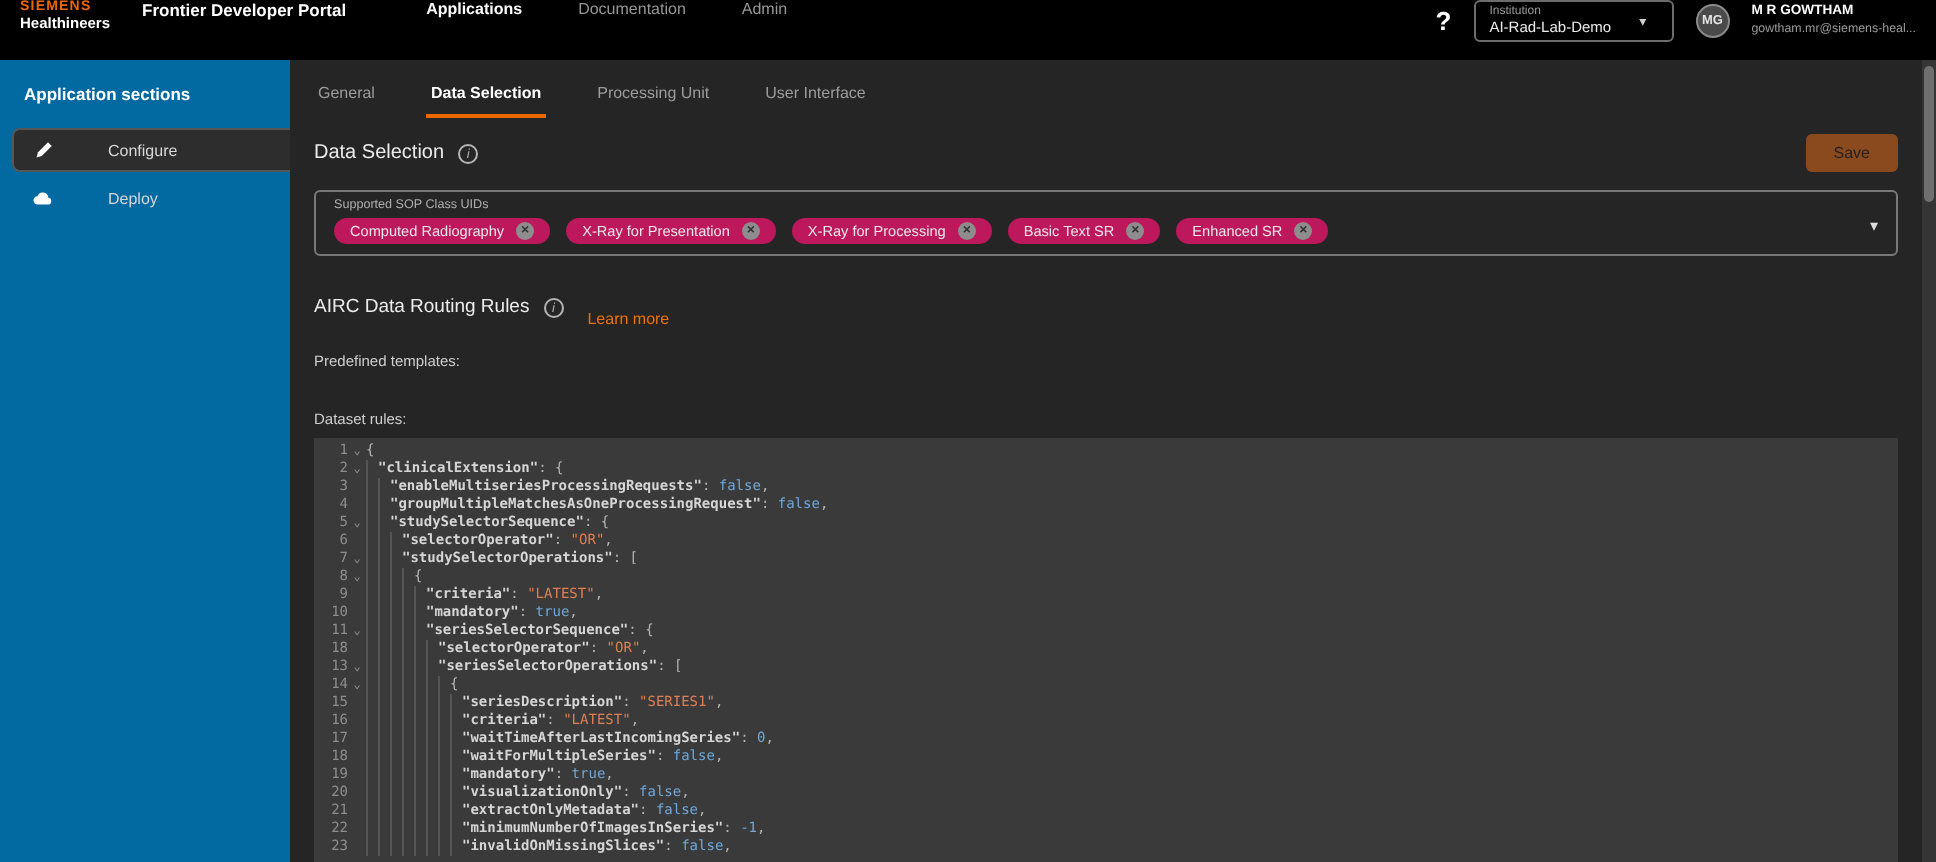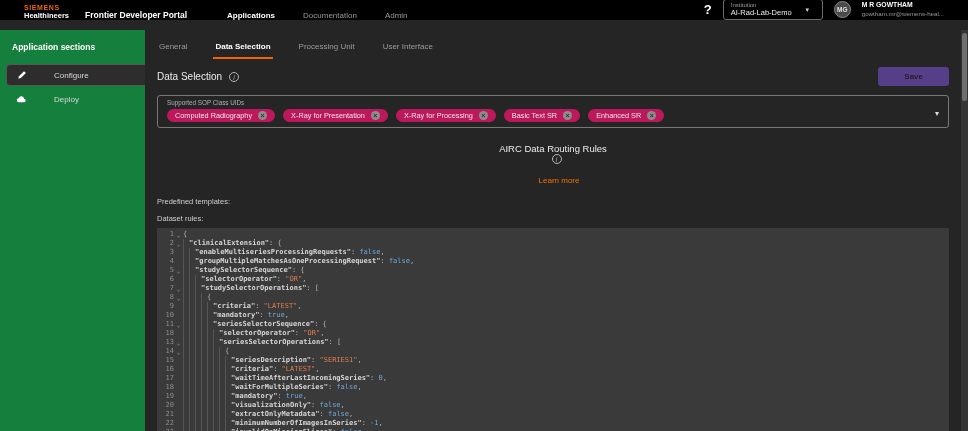--- a/index.html
+++ b/index.html
@@ -1,22 +1,22 @@
 <!DOCTYPE html>
 <html><head>
 <meta charset="utf-8">
 <style>
   * { margin:0; padding:0; box-sizing:border-box; }
   html,body { background:#000; }
   .app { position:relative; width:968px; height:431px; overflow:hidden;
          font-family:"Liberation Sans", sans-serif; background:#252525; }
 
   
-  .topbar { position:absolute; top:0; left:0; right:0; height:20px; background:#000;
-            display:flex; align-items:flex-end; padding:0 24px; z-index:5; }
+  .topbar { position:absolute; top:0; left:0; right:0; height:30px; background:#000;
+            display:flex; align-items:flex-start; padding:0 10px; z-index:5; }
   .brand { margin-right:16px; line-height:1.1; cursor:pointer; }
   .brand1 { color:#ec6602; font-weight:bold; font-size:7px; letter-spacing:.6px; }
   .brand2 { color:#fff; font-weight:bold; font-size:7.5px; }
   .portal-title { color:#fff; font-weight:bold; font-size:8.5px; margin-right:40px; }
   .nav { display:flex; gap:28px; }
   .nav-item { font-size:8px; color:#979797; cursor:pointer; }
   .nav-item.active { color:#fff; font-weight:bold; }
   .top-right { margin-left:auto; display:flex; align-items:center; gap:11px; }
   .help { color:#fff; font-weight:bold; font-size:13px; cursor:pointer; }
   .inst { border:1px solid #6c6c6c; border-radius:3px; padding:2px 7px; display:flex;
@@ -24,66 +24,66 @@
   .inst-label { font-size:6px; color:#9a9a9a; }
   .inst-value { font-size:7.5px; color:#ececec; }
   .chev { color:#cfcfcf; font-size:7px; }
   .avatar { width:17px; height:17px; border-radius:50%; background:#4a4a4a; border:1px solid #8a8a8a;
             color:#e0e0e0; font-size:6.5px; font-weight:bold; display:flex; align-items:center;
             justify-content:center; cursor:pointer; flex:none; }
   .user-name { font-size:6.8px; color:#fff; font-weight:bold; line-height:1.25; }
   .user-email { font-size:6.2px; color:#9a9a9a; line-height:1.25; }
 
   
-  .sidebar { position:absolute; left:0; top:30px; bottom:0; width:161px; background:#15803d; padding-top:10px; }
+  .sidebar { position:absolute; left:0; top:30px; bottom:0; width:161px; background:#0369a1; padding-top:10px; }
   .sb-title { color:#fff; font-weight:bold; font-size:8.5px; padding:2px 12px 10px; }
   .sb-item { display:flex; align-items:center; gap:27px; color:#d8d8d8; font-size:8px;
              padding:5px 9px; margin:2px 6px; border-radius:4px; border:1px solid transparent; cursor:pointer; }
   .sb-item.active { background:#2d2d2d; border-color:#565656; }
   .sb-icon { width:11px; display:flex; justify-content:center; }
 
   
   .content { position:absolute; left:145px; top:30px; right:7px; bottom:0; background:#252525;
              padding:0 12px; display:flex; flex-direction:column; overflow:hidden; }
   .tabs { display:flex; gap:24px; padding-top:5px; }
   .tab { font-size:8px; color:#9c9c9c; padding:7px 2px 6px; border-bottom:2px solid transparent; cursor:pointer; }
   .tab.active { color:#fff; font-weight:bold; border-bottom-color:#ec6602; }
 
   .head-row { display:flex; align-items:center; margin-top:8px; }
   .section-title { font-size:10px; color:#ececec; }
   .info { display:inline-block; width:10px; height:10px; border:1px solid #b5b5b5; border-radius:50%;
           color:#b5b5b5; font-size:6.5px; line-height:9px; text-align:center; font-style:italic;
           margin-left:7px; cursor:pointer; }
-  .save-btn { margin-left:auto; background:#8b5cf6; opacity:.48; color:#1d1d1d; font-size:8px;
-              font-weight:bold; border:none; border-radius:3px; padding:5px 26px;
+  .save-btn { margin-left:auto; background:#f97316; opacity:.48; color:#1d1d1d; font-size:8px;
+              font-weight:normal; border:none; border-radius:3px; padding:5px 14px;
               font-family:"Liberation Sans", sans-serif; }
 
   .sop-box { margin-top:9px; border:1px solid #787878; border-radius:3px; padding:3px 9px 5px;
              position:relative; cursor:pointer; }
   .sop-label { font-size:6.3px; color:#b0b0b0; }
   .chips { display:flex; gap:8px; margin-top:3px; align-items:center; }
   .chip { background:#be185d; border-radius:9px; padding:2px 8px; font-size:7.3px; color:#e8e8e8;
           display:flex; align-items:center; white-space:nowrap; }
   .chip-x { width:9px; height:9px; border-radius:50%; background:#8d8d8d; color:#333;
             font-size:7px; line-height:9px; text-align:center; display:inline-block;
             margin-left:6px; cursor:pointer; font-weight:bold; }
   .sop-chevron { position:absolute; right:9px; top:55%; transform:translateY(-50%);
                  color:#ddd; font-size:8px; cursor:pointer; }
 
-  .airc-row { display:flex; align-items:center; margin-top:15px;flex-direction:column; }
+  .airc-row { display:flex; align-items:center; margin-top:15px; }
   .airc-title { font-size:9.5px; color:#ececec; }
   .learn-more { font-size:8px; color:#ee7203; margin-left:12px; cursor:pointer;margin-top:12px; }
 
   .tmpl-label { font-size:7.5px; color:#cfcfcf; margin-top:12px; }
   .tmpl-row { display:flex; gap:10px; margin-top:6px; }
   .pill { border-radius:10px; padding:4px 15px; font-size:7.8px; background:#414141; color:#cfcfcf;
           cursor:pointer; border:none; font-family:"Liberation Sans", sans-serif; }
   .pill.active { background:#e8660e; color:#fff; font-weight:bold; }
 
-  .rules-label { font-size:7.5px; color:#cfcfcf; margin-top:8px; }
+  .rules-label { font-size:7.5px; color:#cfcfcf; margin-top:20px; }
 
   
   .editor { margin-top:5px; background:#3a3a3a; flex:1; overflow:hidden; padding-top:2px; cursor:text; }
   .line { display:flex; height:9px; line-height:9px; font-family:"DejaVu Sans Mono", monospace; font-size:7px; }
   .ln { width:17px; text-align:right; color:#8e8e8e; flex:none; }
   .fold { width:9px; text-align:center; color:#9a9a9a; flex:none; font-size:6px; }
   .codeline { white-space:pre; flex:1; overflow:hidden; }
   .ind { display:inline-block; width:6px; height:9px; box-shadow:inset 1px 0 0 #555; vertical-align:top; }
   .tok-k { color:#d6d6d6; font-weight:bold; }
   .tok-s { color:#e07e52; }

